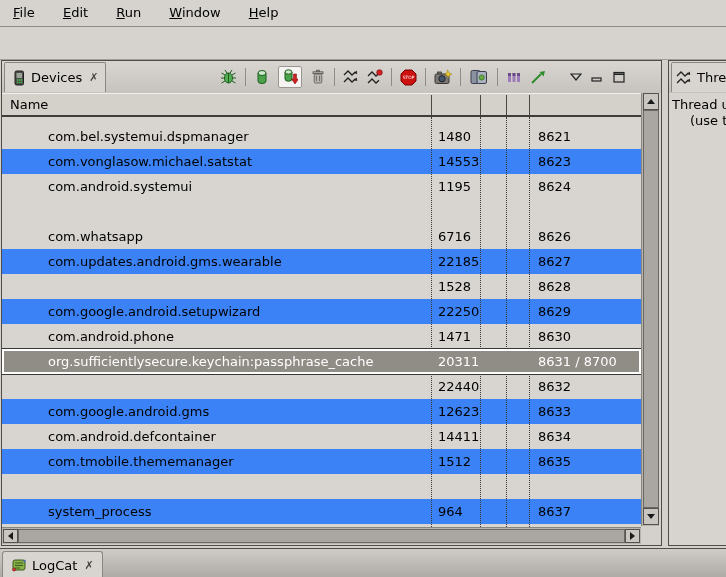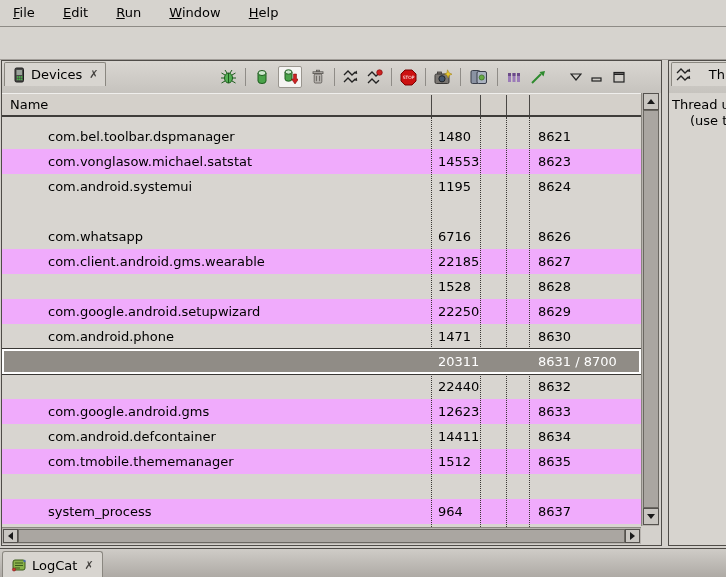--- a/index.html
+++ b/index.html
@@ -11,39 +11,39 @@
   
   .menubar{position:absolute;left:0;top:0;width:726px;height:26px;background:#d6d3ce;border-bottom:1px solid #8e8b86;}
   .menu-item{display:inline-block;padding:0 11px;margin-left:2px;line-height:25px;cursor:default;}
   .menu-item::first-letter{text-decoration:underline;}
   
   .toolbar-strip{position:absolute;left:0;top:27px;width:726px;height:32px;background:#d6d3ce;border-bottom:1px solid #a19d98;}
   
   .left-panel{position:absolute;left:1px;top:60px;width:659px;height:484px;border:1px solid #4f4c48;background:#d4d1cc;}
   .right-panel{position:absolute;left:668px;top:60px;width:120px;height:484px;border:1px solid #4f4c48;background:#d7d4cf;overflow:hidden;}
   .tabbar{position:absolute;left:0;top:0;right:0;height:32px;background:linear-gradient(#d9d6d1,#c6c3be);}
-  .view-tab{position:absolute;left:2px;top:1px;height:24px;display:flex;align-items:center;gap:5px;
-    padding:0 7px;background:#d8d5d0;border:1px solid #8a8780;border-bottom:none;box-sizing:border-box;border-radius:2px 2px 0 0;justify-content:space-between;}
+  .view-tab{position:absolute;left:2px;top:1px;height:30px;display:flex;align-items:center;gap:5px;
+    padding:0 7px;background:#d8d5d0;border:1px solid #8a8780;border-bottom:none;box-sizing:border-box;border-radius:2px 2px 0 0;}
   .tab-label{white-space:nowrap;}
   .tab-close{font-size:11px;color:#44423f;line-height:1;margin-left:2px;cursor:default;}
   
   .icon-row{position:absolute;left:218px;top:0;height:32px;display:flex;align-items:center;gap:8px;}
   .tsep{width:1px;height:18px;background:#8f8c87;}
   .tbtn{display:flex;align-items:center;justify-content:center;}
   .tbtn.pressed{background:#f5f4f2;border:1px solid #9a968f;border-radius:2px;padding:2px 3px;}
   .gap-left{margin-left:16px;}
   
   .theader{position:absolute;left:0;top:32px;width:639px;height:24px;box-sizing:border-box;background:#d4d0ca;
     border-top:1px solid #efeeec;border-bottom:2px solid #3f3d3a;line-height:21px;}
   .theader .hname{position:absolute;left:8px;top:0;}
   .hline{position:absolute;top:1px;width:1px;height:20px;background:#4a4845;}
   .tbody{position:absolute;left:0;top:56px;width:639px;height:410px;background:#d8d5d0;overflow:hidden;}
   .colline{position:absolute;top:0;bottom:0;width:0;border-left:1px dotted #3b3936;z-index:2;}
   .trow{position:absolute;left:0;width:639px;height:25px;line-height:25px;background:#d8d5d0;z-index:1;}
-  .trow.alt{background:#f0abfc;}
+  .trow.alt{background:#3b82f6;}
   .trow.selected{background:#908c86;color:#fff;z-index:3;}
   .c-name{position:absolute;left:46px;white-space:nowrap;}
   .c-pid{position:absolute;left:436px;white-space:nowrap;}
   .c-port{position:absolute;left:536px;white-space:nowrap;}
   .sel-overlay{position:absolute;inset:0;border:2px solid #ffffff;outline:1px solid #3a3835;pointer-events:none;}
   
   .vscroll{position:absolute;left:639px;top:32px;width:18px;height:433px;background:#b7b3ae;border-left:1px solid #8a8780;box-sizing:border-box;}
   .hscroll{position:absolute;left:0;top:466px;width:639px;height:17px;background:#b7b3ae;border-top:1px solid #8a8780;box-sizing:border-box;}
   .sbtn{position:absolute;background:#c9c6c1;border:1px solid #55524e;box-sizing:border-box;display:flex;align-items:center;justify-content:center;}
   .vscroll .sbtn{left:1px;width:16px;height:17px;}
@@ -230,59 +230,60 @@
       <span class="hline" style="left:504px"></span>
       <span class="hline" style="left:527px"></span>
     </div>
 
     <div class="tbody">
       <i class="colline" style="left:429px"></i>
       <i class="colline" style="left:478px"></i>
       <i class="colline" style="left:504px"></i>
       <i class="colline" style="left:527px"></i>
     <div class="trow" style="top: 7px;">
-          <span class="c-name">com.bel.toolbar.dspmanager</span>
+          <span class="c-name">com.bel.systemui.dspmanager</span>
           <span class="c-pid">1480</span>
           <span class="c-port">8621</span>
         </div>
         <div class="trow alt" style="top: 32px;">
           <span class="c-name">com.vonglasow.michael.satstat</span>
           <span class="c-pid">14553</span>
           <span class="c-port">8623</span>
         </div>
         <div class="trow" style="top: 57px;">
           <span class="c-name">com.android.systemui</span>
           <span class="c-pid">1195</span>
           <span class="c-port">8624</span>
         </div>
         <div class="trow" style="top: 107px;">
           <span class="c-name">com.whatsapp</span>
           <span class="c-pid">6716</span>
           <span class="c-port">8626</span>
         </div>
         <div class="trow alt" style="top: 132px;">
-          <span class="c-name">com.client.android.gms.wearable</span>
+          <span class="c-name">com.updates.android.gms.wearable</span>
           <span class="c-pid">22185</span>
           <span class="c-port">8627</span>
         </div>
         <div class="trow" style="top: 157px;">
           <span class="c-pid">1528</span>
           <span class="c-port">8628</span>
         </div>
         <div class="trow alt" style="top: 182px;">
           <span class="c-name">com.google.android.setupwizard</span>
           <span class="c-pid">22250</span>
           <span class="c-port">8629</span>
         </div>
         <div class="trow" style="top: 207px;">
           <span class="c-name">com.android.phone</span>
           <span class="c-pid">1471</span>
           <span class="c-port">8630</span>
         </div>
         <div class="trow alt selected" style="top: 232px;">
+          <span class="c-name">org.sufficientlysecure.keychain:passphrase_cache</span>
           <span class="c-pid">20311</span>
           <span class="c-port">8631 / 8700</span>
           <i class="sel-overlay"></i>
         </div>
         <div class="trow" style="top: 257px;">
           <span class="c-pid">22440</span>
           <span class="c-port">8632</span>
         </div>
         <div class="trow alt" style="top: 282px;">
           <span class="c-name">com.google.android.gms</span>

